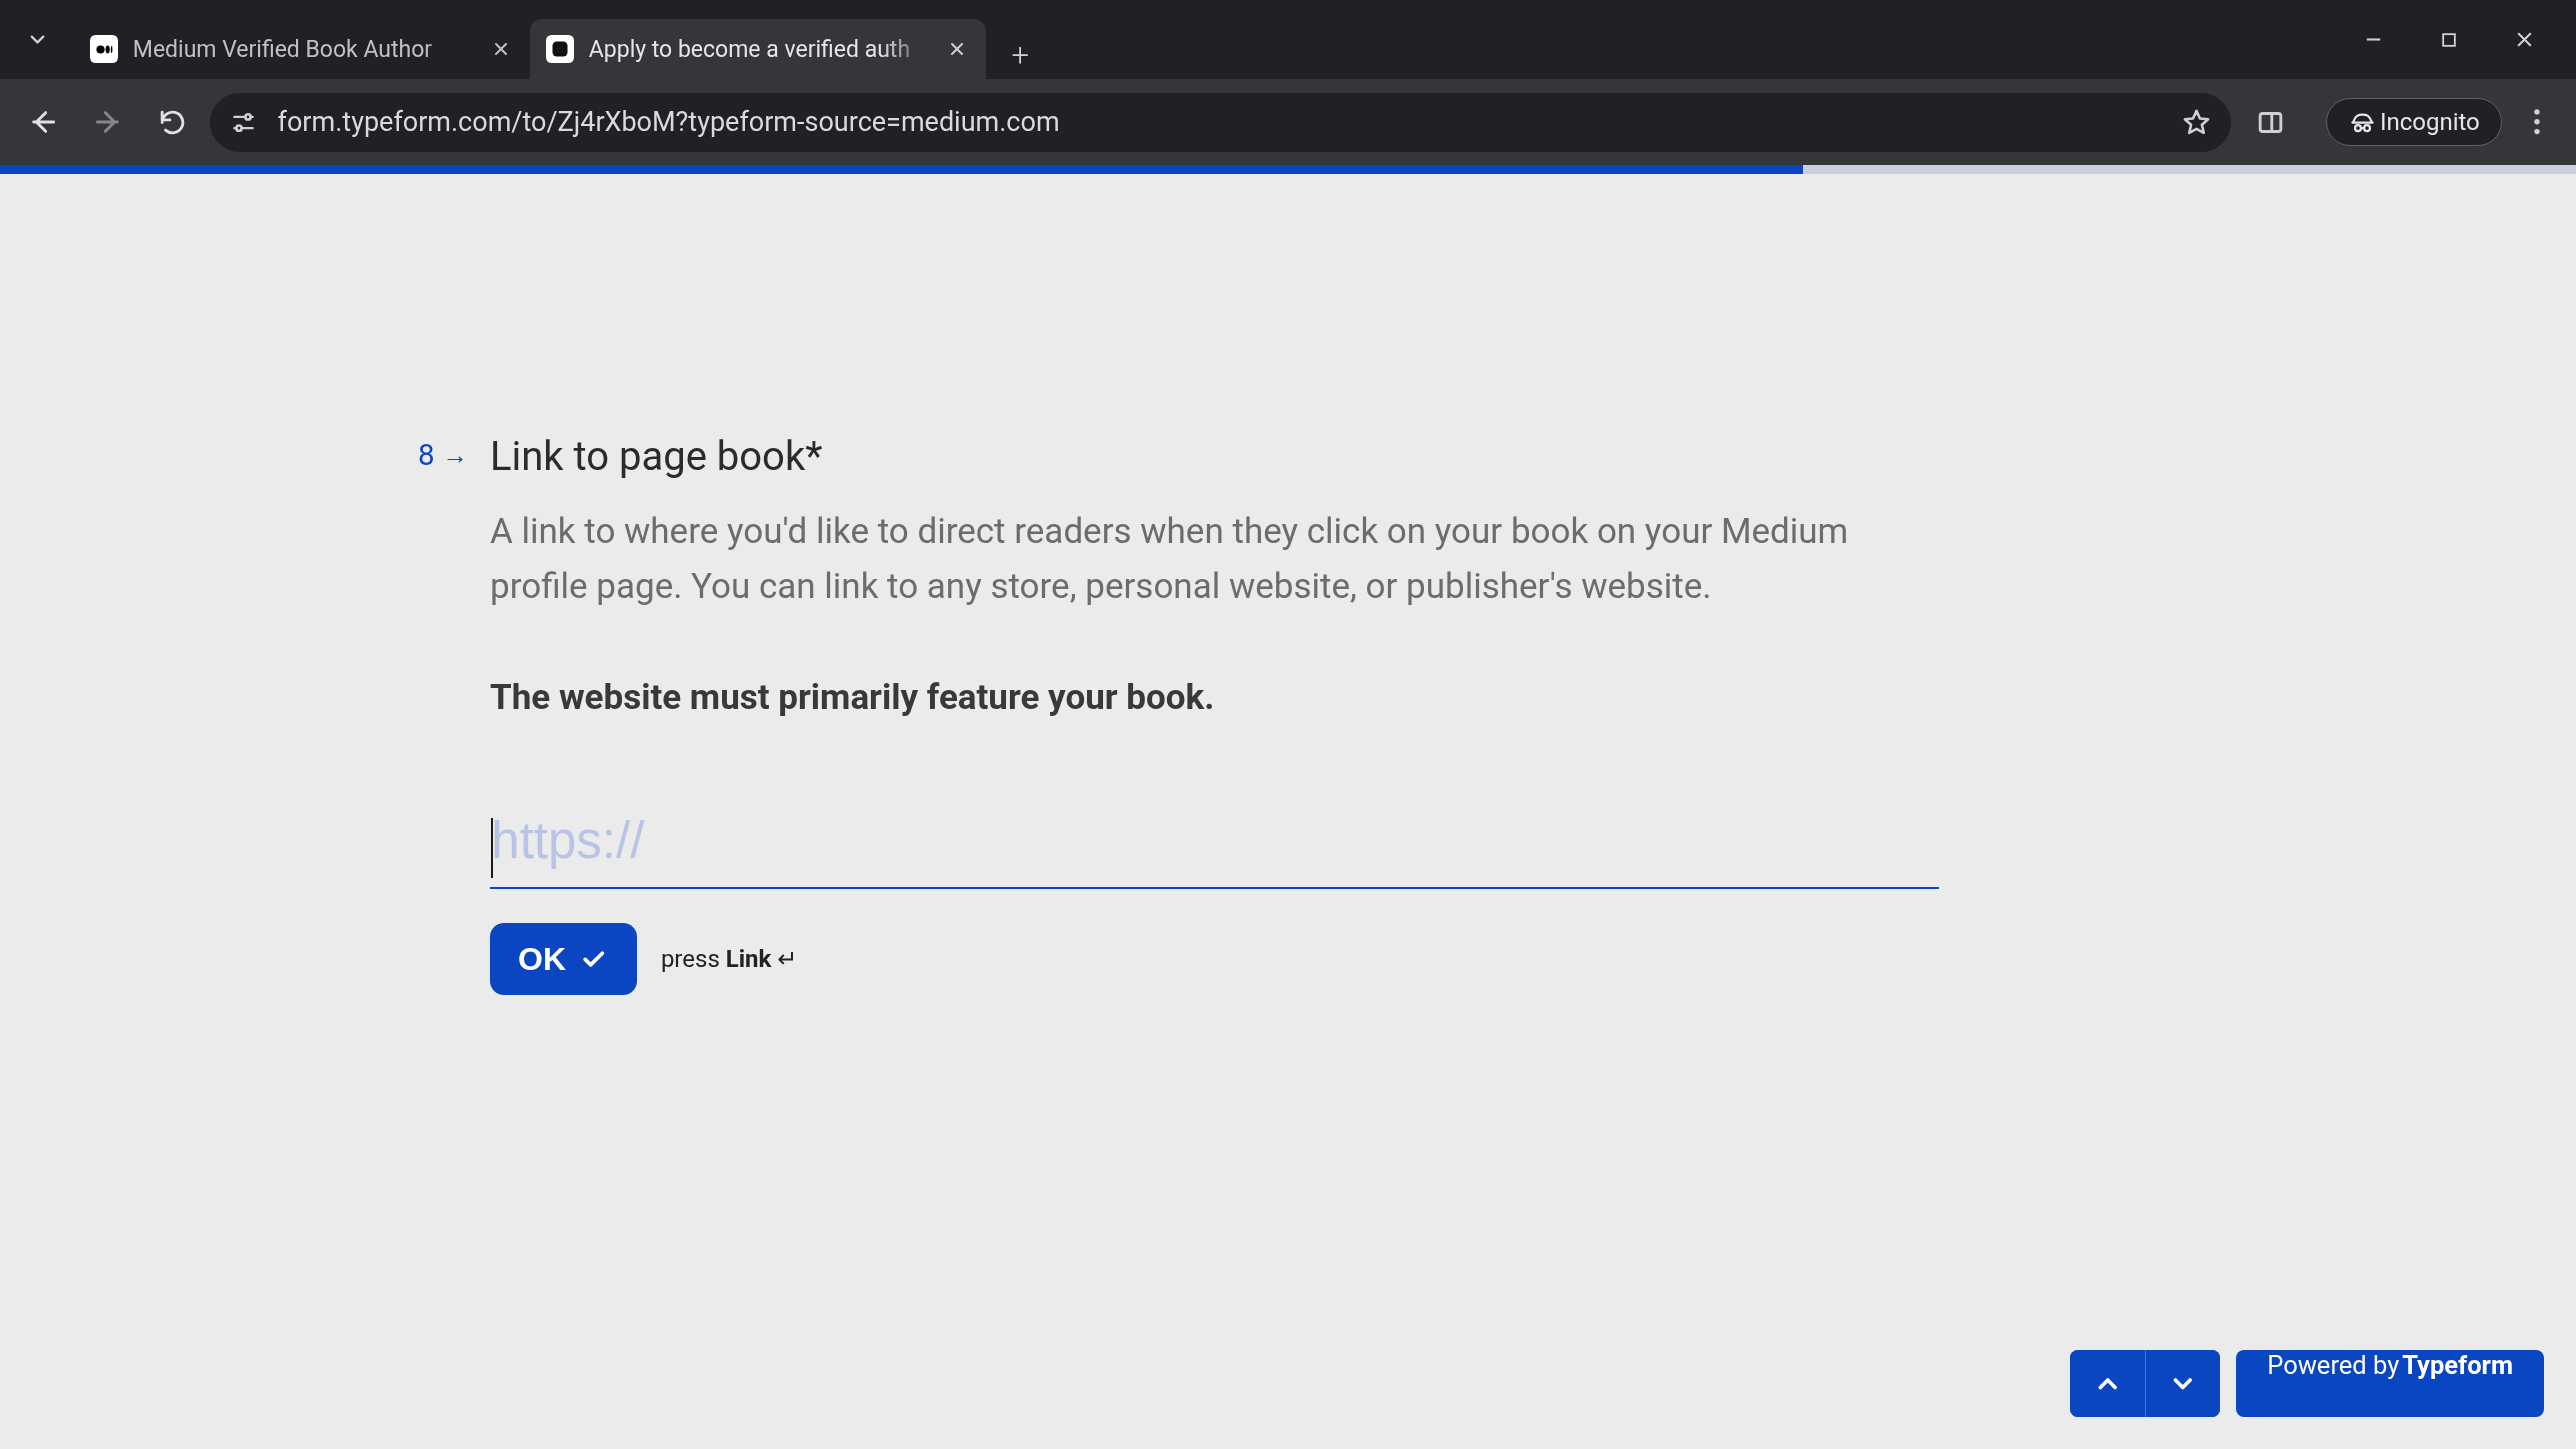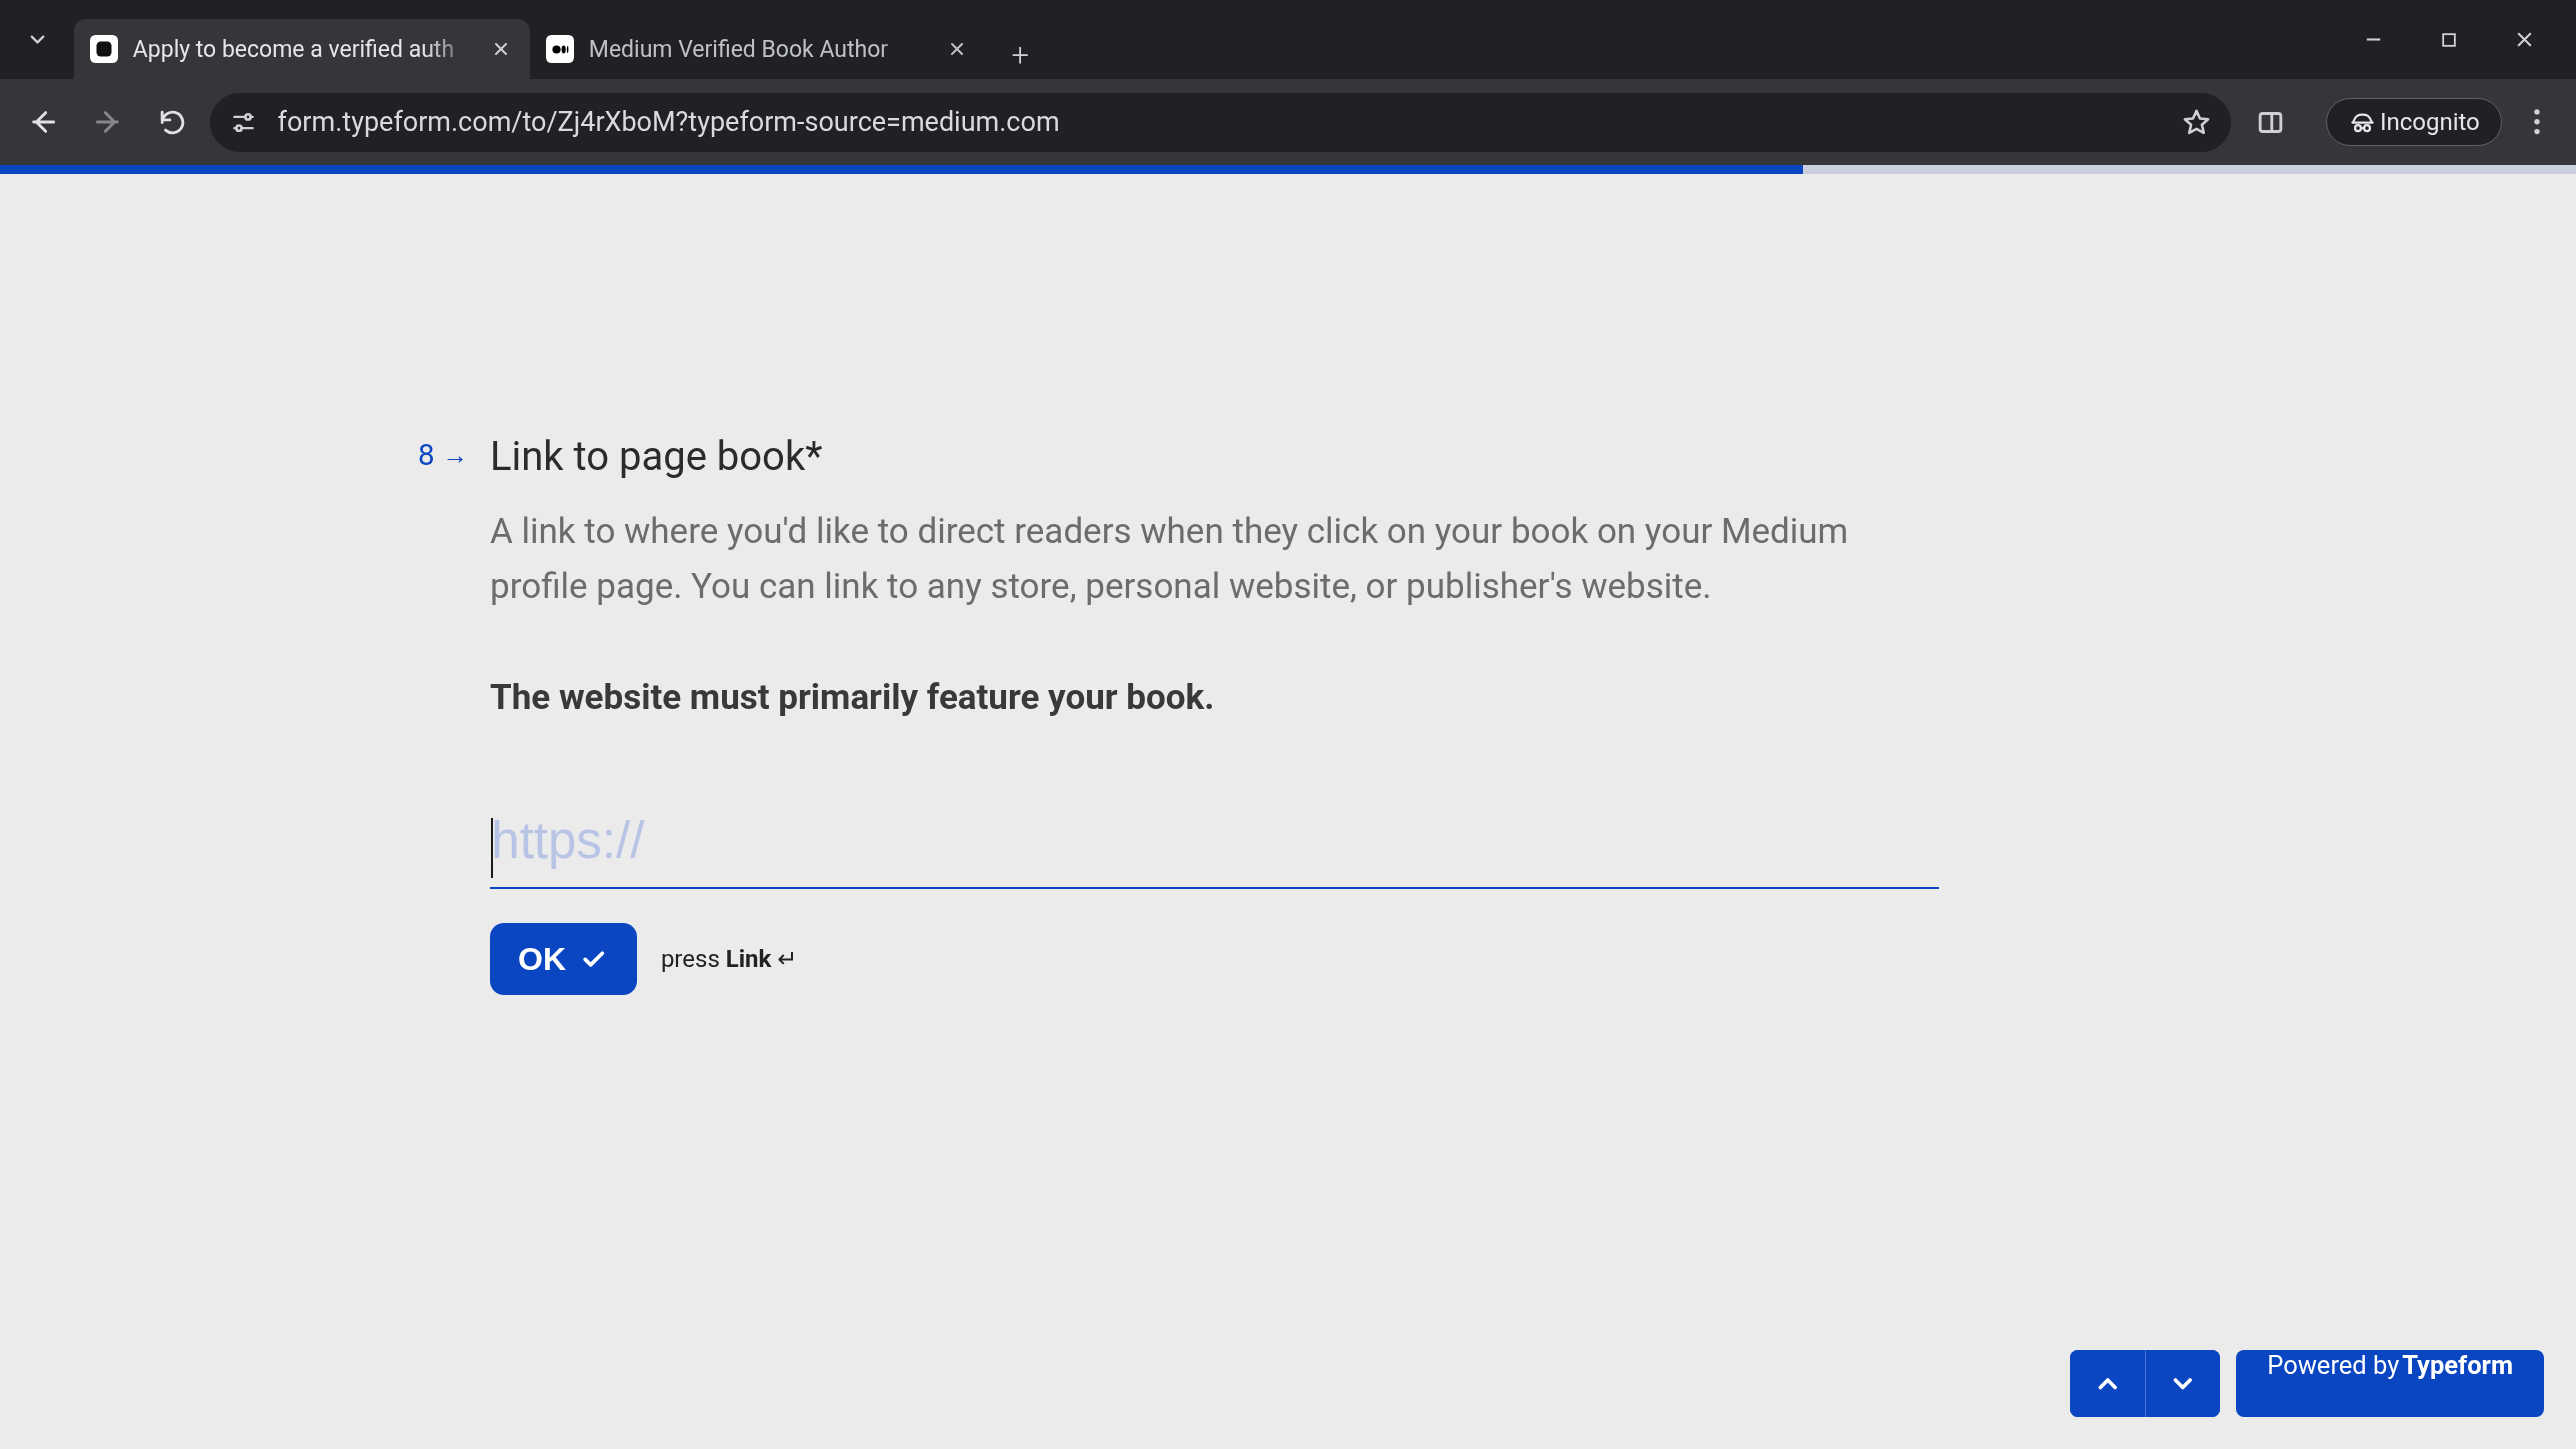--- a/index.html
+++ b/index.html
@@ -308,45 +308,45 @@
 
 <div class="titlebar">
   <div class="tab-actions-left">
     <div class="tab-dropdown">
       <svg width="23" height="23" viewBox="0 0 24 24">
           <path d="M6 9l6 6 6-6" stroke="#cfd0d3" stroke-width="2.4" fill="none" stroke-linecap="round" stroke-linejoin="round"></path>
         </svg>
     </div>
   </div>
   <div class="tabs">
-    <div class="tab active">
-      <div class="tab-favicon" style="background:#fff;">
-        <svg width="20" height="20" viewBox="0 0 24 24">
-            <rect x="3" y="3" width="18" height="18" rx="5" fill="#111"></rect>
-          </svg>
-      </div>
-      <div class="tab-title">Apply to become a verified auth</div>
-      <div class="tab-close">
-        <svg width="20" height="20" viewBox="0 0 24 24">
-            <path d="M6 6l12 12M18 6L6 18" stroke="#cfd0d3" stroke-width="2.4" stroke-linecap="round"></path>
-          </svg>
-      </div>
-    </div>
     <div class="tab inactive">
       <div class="tab-favicon" style="background:#fff;">
         <svg width="19" height="19" viewBox="0 0 24 24">
             <circle cx="7" cy="12" r="5.2" fill="#000"></circle>
             <ellipse cx="16" cy="12" rx="2.6" ry="5" fill="#000"></ellipse>
             <ellipse cx="21" cy="12" rx="1" ry="4.4" fill="#000"></ellipse>
           </svg>
       </div>
       <div class="tab-title">Medium Verified Book Author</div>
       <div class="tab-close">
         <svg width="20" height="20" viewBox="0 0 24 24">
             <path d="M6 6l12 12M18 6L6 18" stroke="#bfc1c4" stroke-width="2.4" stroke-linecap="round"></path>
+          </svg>
+      </div>
+    </div>
+    <div class="tab active">
+      <div class="tab-favicon" style="background:#fff;">
+        <svg width="20" height="20" viewBox="0 0 24 24">
+            <rect x="3" y="3" width="18" height="18" rx="5" fill="#111"></rect>
+          </svg>
+      </div>
+      <div class="tab-title">Apply to become a verified auth</div>
+      <div class="tab-close">
+        <svg width="20" height="20" viewBox="0 0 24 24">
+            <path d="M6 6l12 12M18 6L6 18" stroke="#cfd0d3" stroke-width="2.4" stroke-linecap="round"></path>
           </svg>
       </div>
     </div>
     <div class="new-tab">+</div>
   </div>
   <div class="window-controls">
     <div class="window-btn">
       <svg width="23" height="23" viewBox="0 0 24 24">
           <path d="M5 12h14" stroke="#cfd0d3" stroke-width="2.2"></path>
         </svg>

